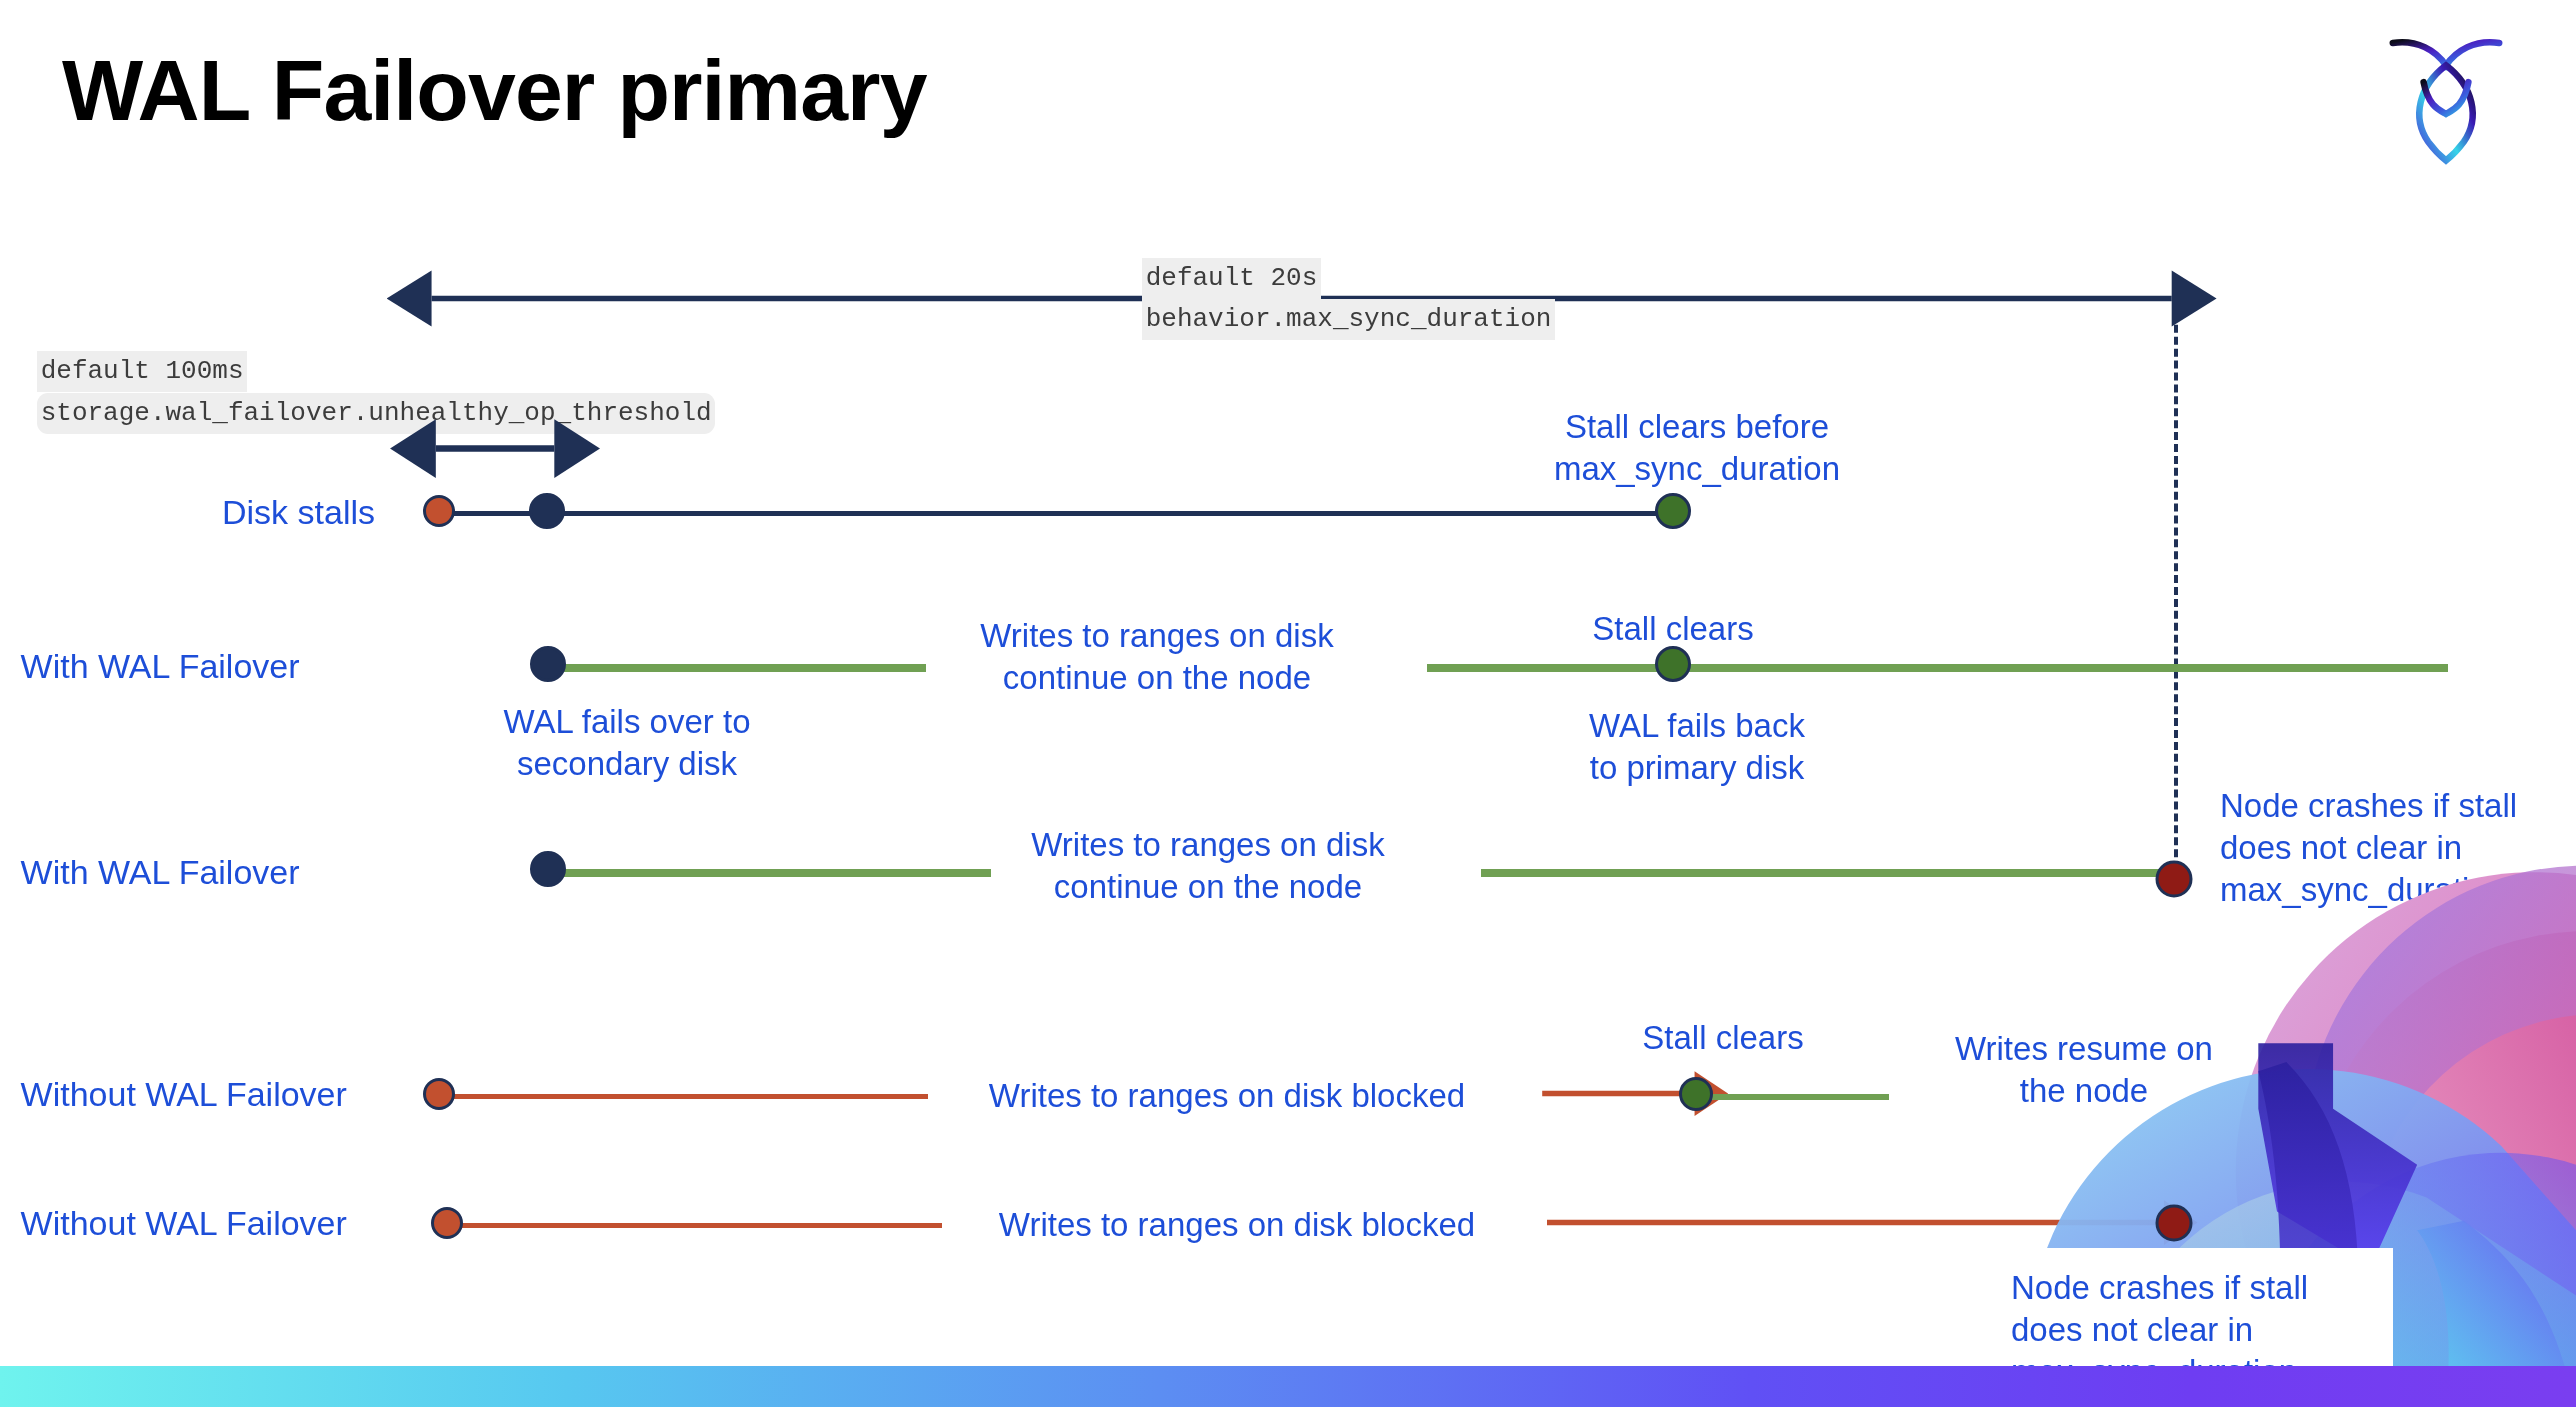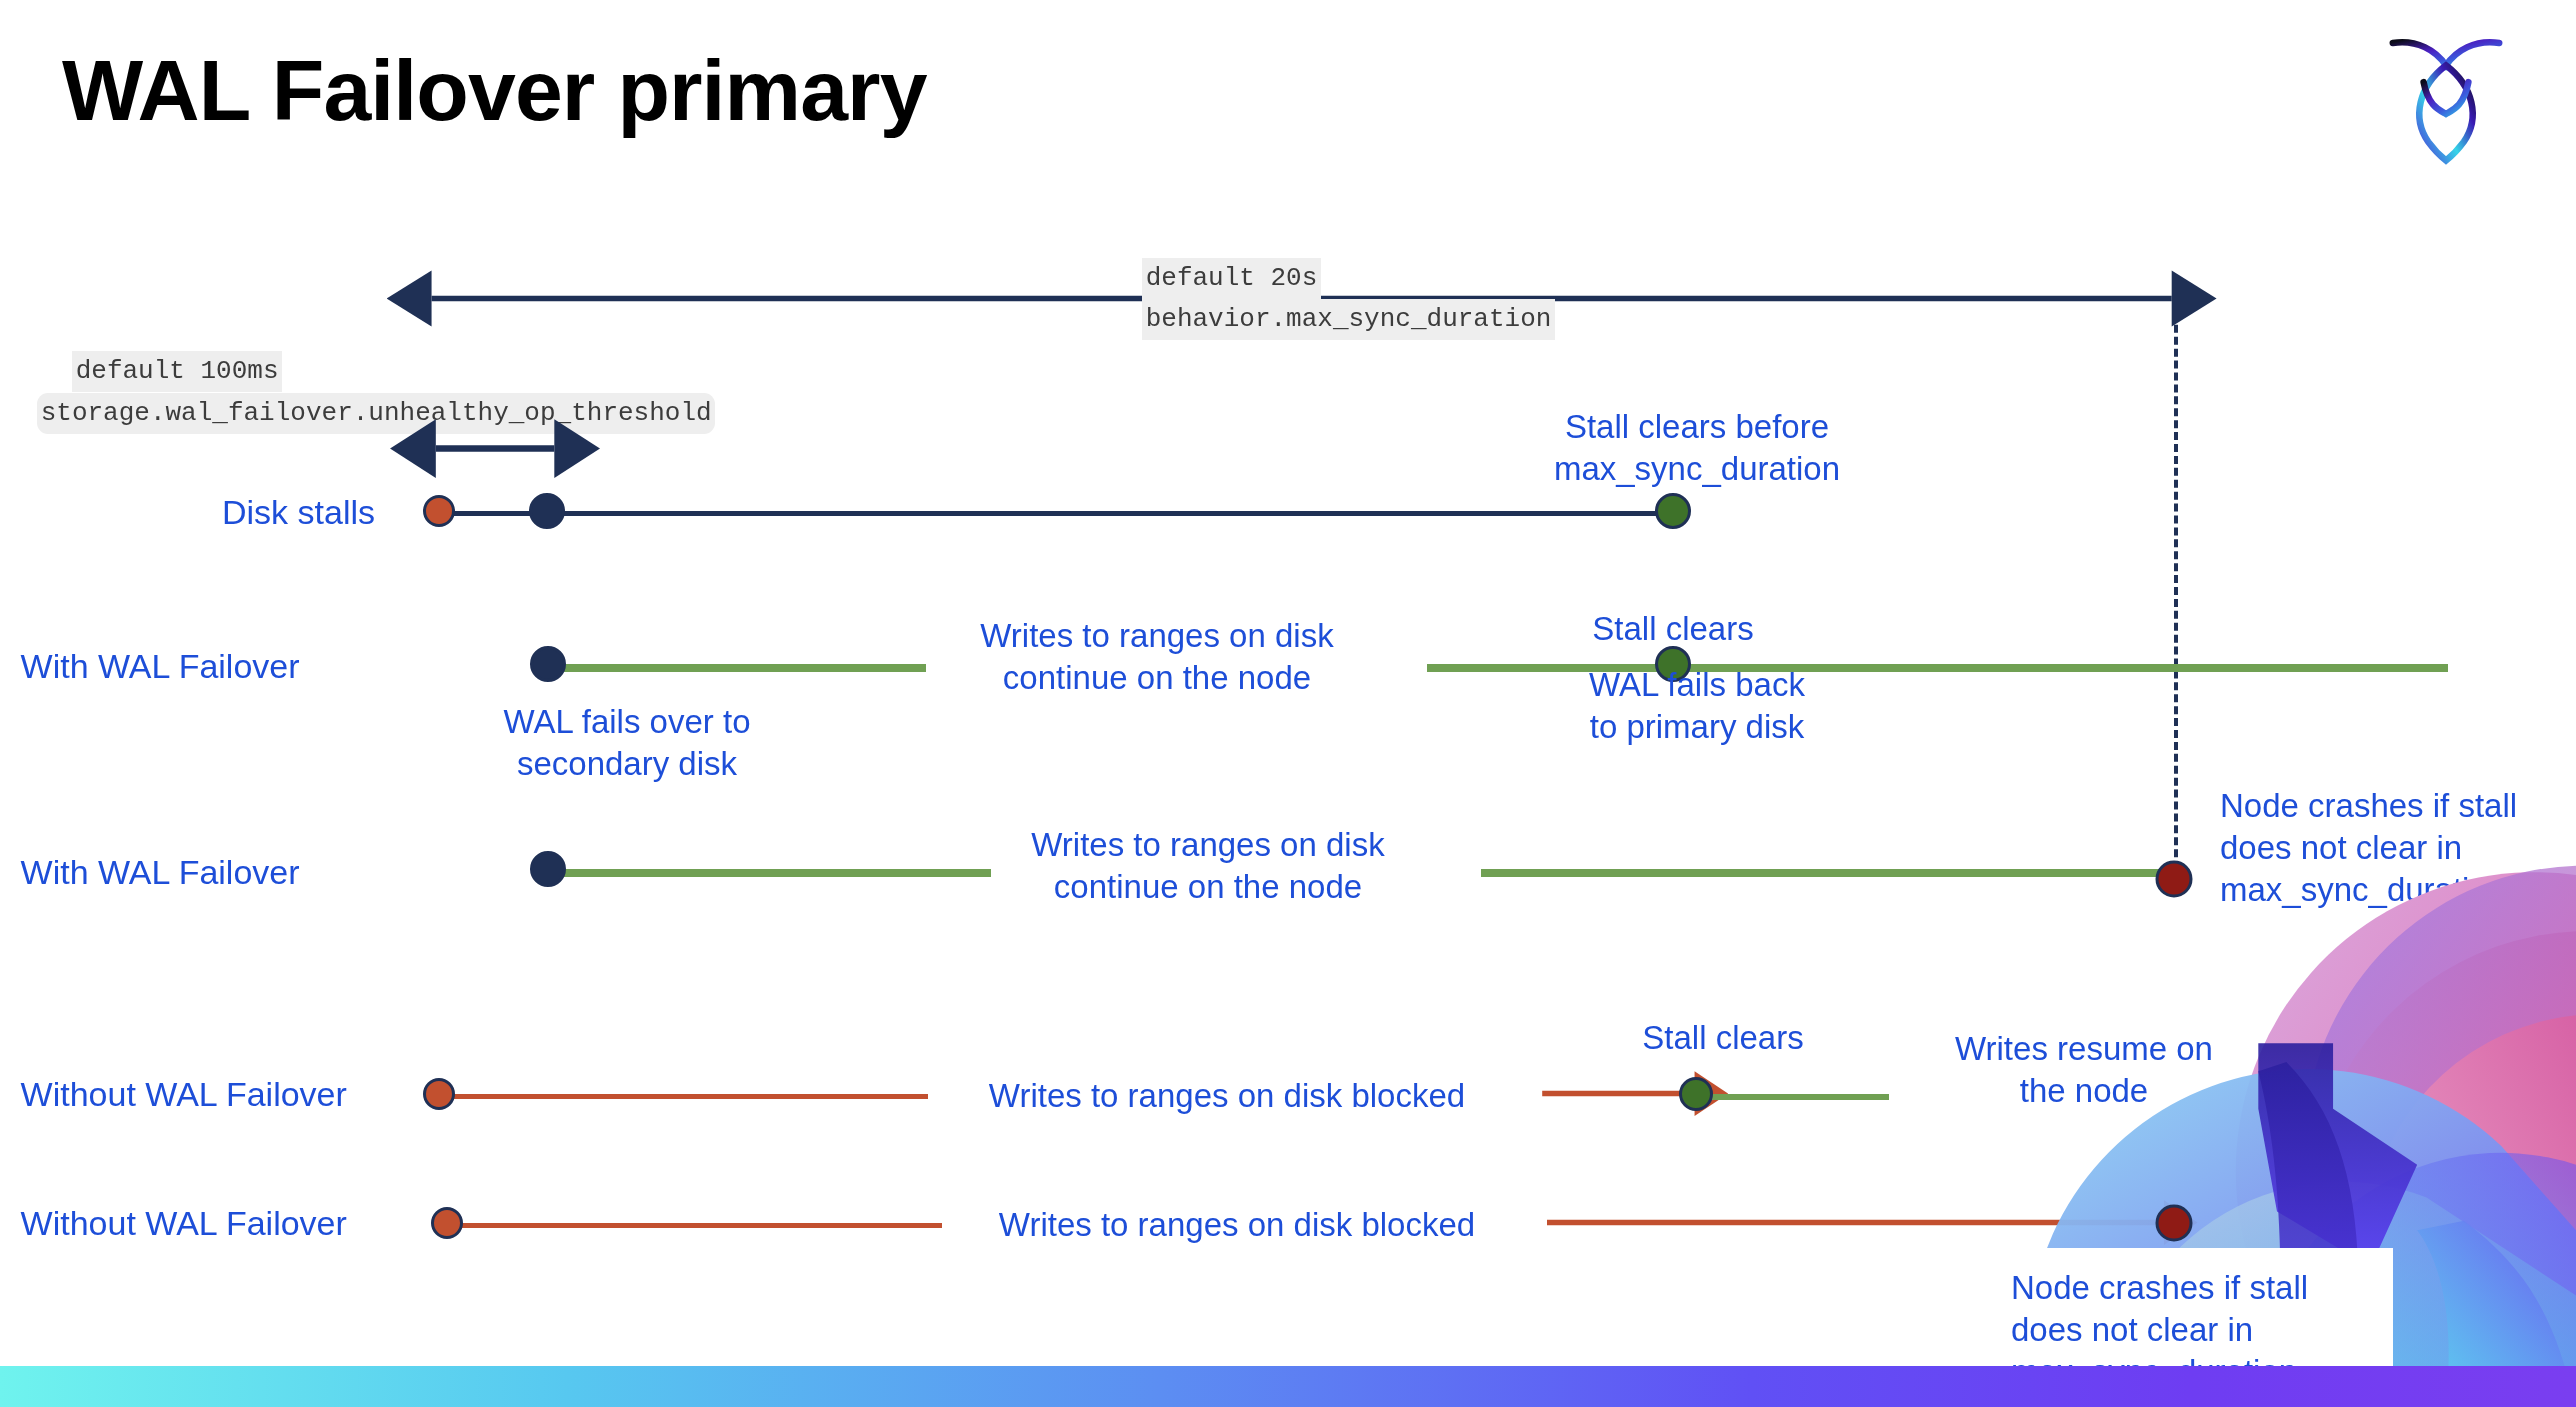--- a/index.html
+++ b/index.html
@@ -114,21 +114,21 @@
       </marker>
     </defs>
     <line x1="22" y1="23" x2="1884" y2="23" stroke="#1f3055" stroke-width="6" marker-start="url(#mL)" marker-end="url(#mR)"></line>
   </svg>
 
   <div class="code-chip" style="left:1142px;top:258px;">default 20s</div>
   <div class="code-chip" style="left:1142px;top:299px;">behavior.max_sync_duration</div>
 
   <div class="dashline" style="left:2174px;top:301px;height:580px;"></div>
 
-  <div class="code-chip" style="left:37px;top:351px;margin-left:35px;">default 100ms</div>
+  <div class="code-chip" style="left:37px;top:351px;">default 100ms</div>
   <div class="code-chip" style="left:37px;top:393px;border-radius:11px;">storage.wal_failover.unhealthy_op_threshold</div>
 
   <svg class="arrowsvg" style="left:419px;top:428px;" width="168" height="43" viewBox="0 0 180 46">
     <defs>
       <marker id="sL" markerWidth="9" markerHeight="9" refX="7" refY="4.5" orient="auto">
         <path d="M7,0 L0,4.5 L7,9 z" fill="#1f3055"></path>
       </marker>
       <marker id="sR" markerWidth="9" markerHeight="9" refX="2" refY="4.5" orient="auto">
         <path d="M2,0 L9,4.5 L2,9 z" fill="#1f3055"></path>
       </marker>
@@ -153,21 +153,21 @@
   <div class="seg green" style="left:1427px;top:664px;width:1021px;"></div>
 
   <div class="dot navy" style="left:548px;top:664px;width:36px;height:36px;"></div>
   <div class="dot green" style="left:1673px;top:664px;width:36px;height:36px;"></div>
 
   <div class="lbl ctr" style="left:1157px;top:615px;width:486px;">Writes to ranges on disk
 continue on the node</div>
   <div class="lbl ctr" style="left:1673px;top:608px;width:393px;">Stall clears</div>
   <div class="lbl ctr" style="left:627px;top:701px;width:486px;">WAL fails over to
 secondary disk</div>
-  <div class="lbl ctr" style="left:1697px;top:664px;width:430px;">WAL fails  back
+  <div class="lbl ctr" style="left:1697px;top:705px;width:430px;">WAL fails  back
 to primary disk</div>
 
   <div class="lbl rowname" style="left:20.6px;top:851px;">With WAL Failover</div>
 
   <div class="seg green" style="left:548px;top:869px;width:443px;"></div>
   <div class="seg green" style="left:1481px;top:869px;width:693px;"></div>
 
   <div class="dot navy" style="left:548px;top:869px;width:36px;height:36px;"></div>
   <div class="dot darkred" style="left:2174px;top:879px;width:37px;height:37px;"></div>
 

